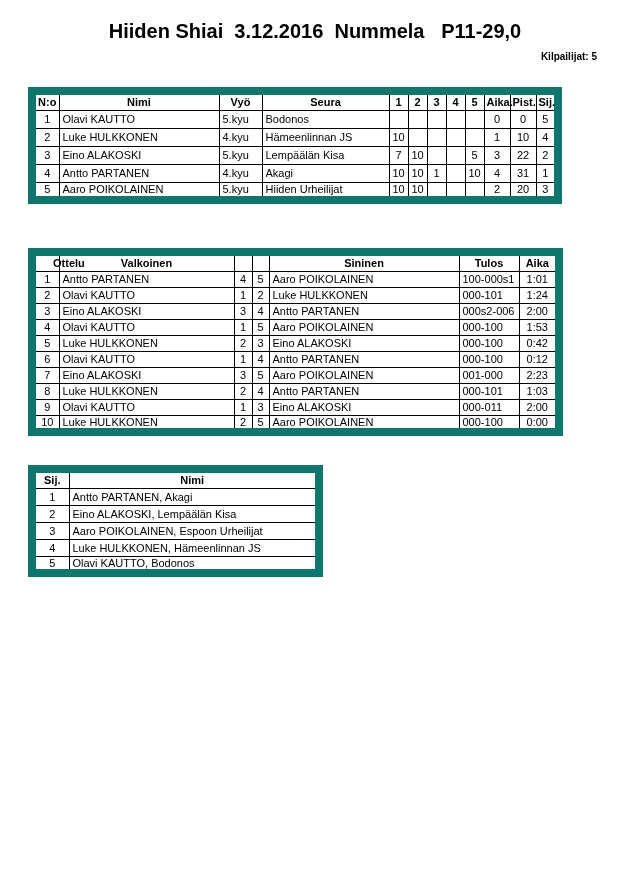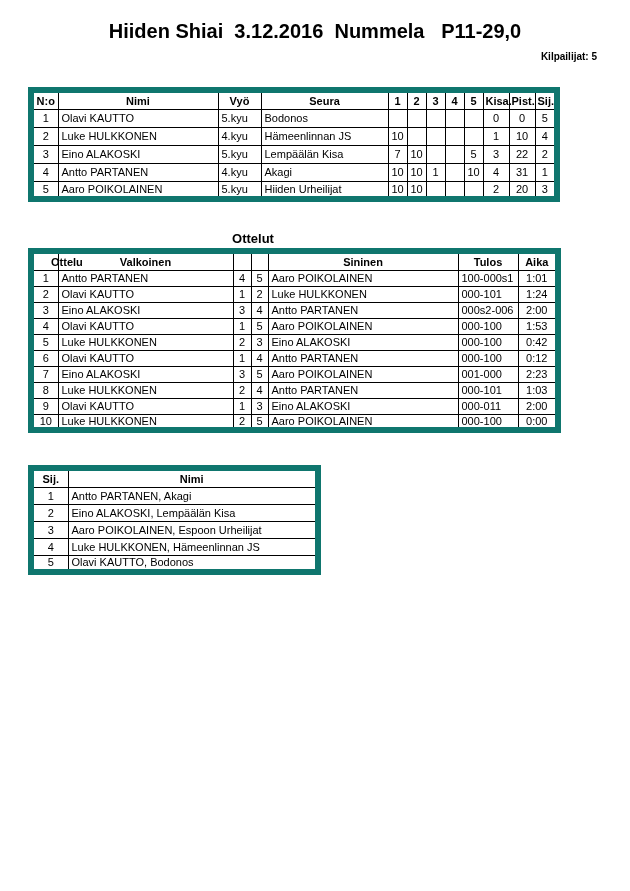--- a/index.html
+++ b/index.html
@@ -19,21 +19,21 @@
     position: absolute; top: 51px; right: 33px;
     font-size: 10px; font-weight: bold;
   }
   .sec { position: absolute; font-size: 13px; font-weight: bold; text-align: center; }
   #h-kilpailijat { top: 65px;  left: 28px; width: 450px; }
   #h-ottelut     { top: 231px; left: 28px; width: 450px; }
   #h-tulokset    { top: 449px; left: 28px; width: 287px; }
 
   table {
     position: absolute; border-collapse: collapse; table-layout: fixed;
-    background: #fff; border: 6px solid #0f766e;
+    background: #fff; border: 8px solid #0f766e;
   }
   #t-kilpailijat { top: 87px;  left: 28px; width: 527px; }
   #t-ottelut     { top: 248px; left: 28px; width: 527px; }
   #t-tulokset    { top: 465px; left: 28px; width: 287px; }
 
   td, th { border: 1px solid #000; font-size: 11px; }
   th {
     font-weight: bold; text-align: center; padding: 0 2px;
     white-space: nowrap; overflow: visible; height: 19px;
   }
@@ -73,21 +73,21 @@
       <tr>
         <th>N:o</th>
         <th>Nimi</th>
         <th>Vyö</th>
         <th>Seura</th>
         <th>1</th>
         <th>2</th>
         <th>3</th>
         <th>4</th>
         <th>5</th>
-        <th>Kisa.</th>
+        <th>Aika.</th>
         <th>Pist.</th>
         <th>Sij.</th>
       </tr>
     </thead>
     <tbody>
         <tr>
           <td class="c">1</td>
           <td class="l">Olavi KAUTTO</td>
           <td class="l">5.kyu</td>
           <td class="l">Bodonos</td>
@@ -152,21 +152,20 @@
           <td class="c"></td>
           <td class="c"></td>
           <td class="c"></td>
           <td class="c">2</td>
           <td class="c">20</td>
           <td class="c">3</td>
         </tr>
       </tbody>
   </table>
 
-  <div class="sec" id="h-ottelut">Ottelut</div>
   <table id="t-ottelut">
     <colgroup>
       <col style="width:27px">
         <col style="width:175px">
         <col style="width:18px">
         <col style="width:17px">
       <col style="width:190px">
         <col style="width:60px">
         <col style="width:40px">
     </colgroup>

